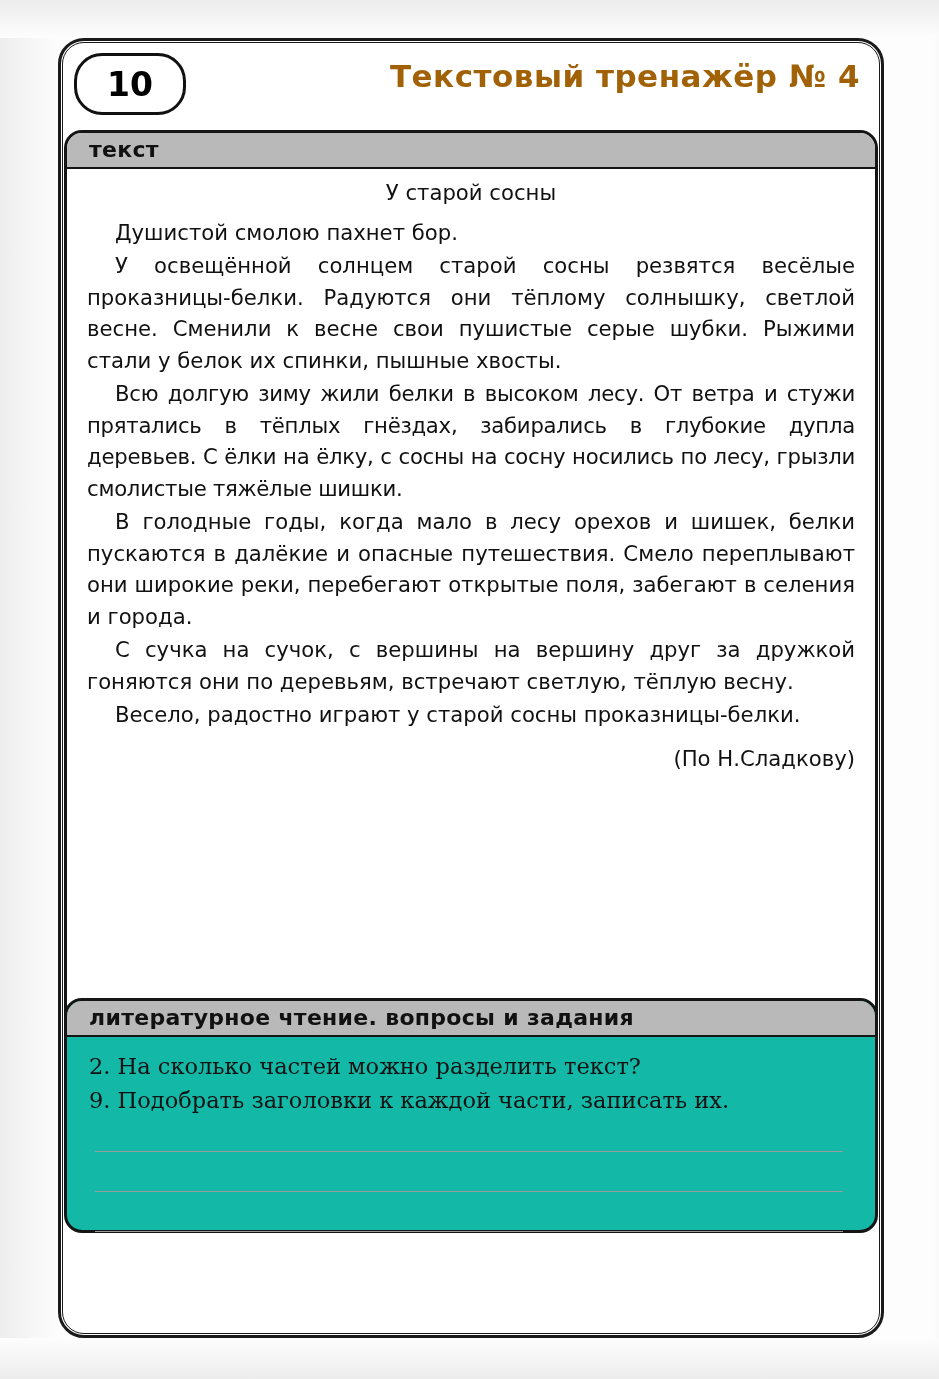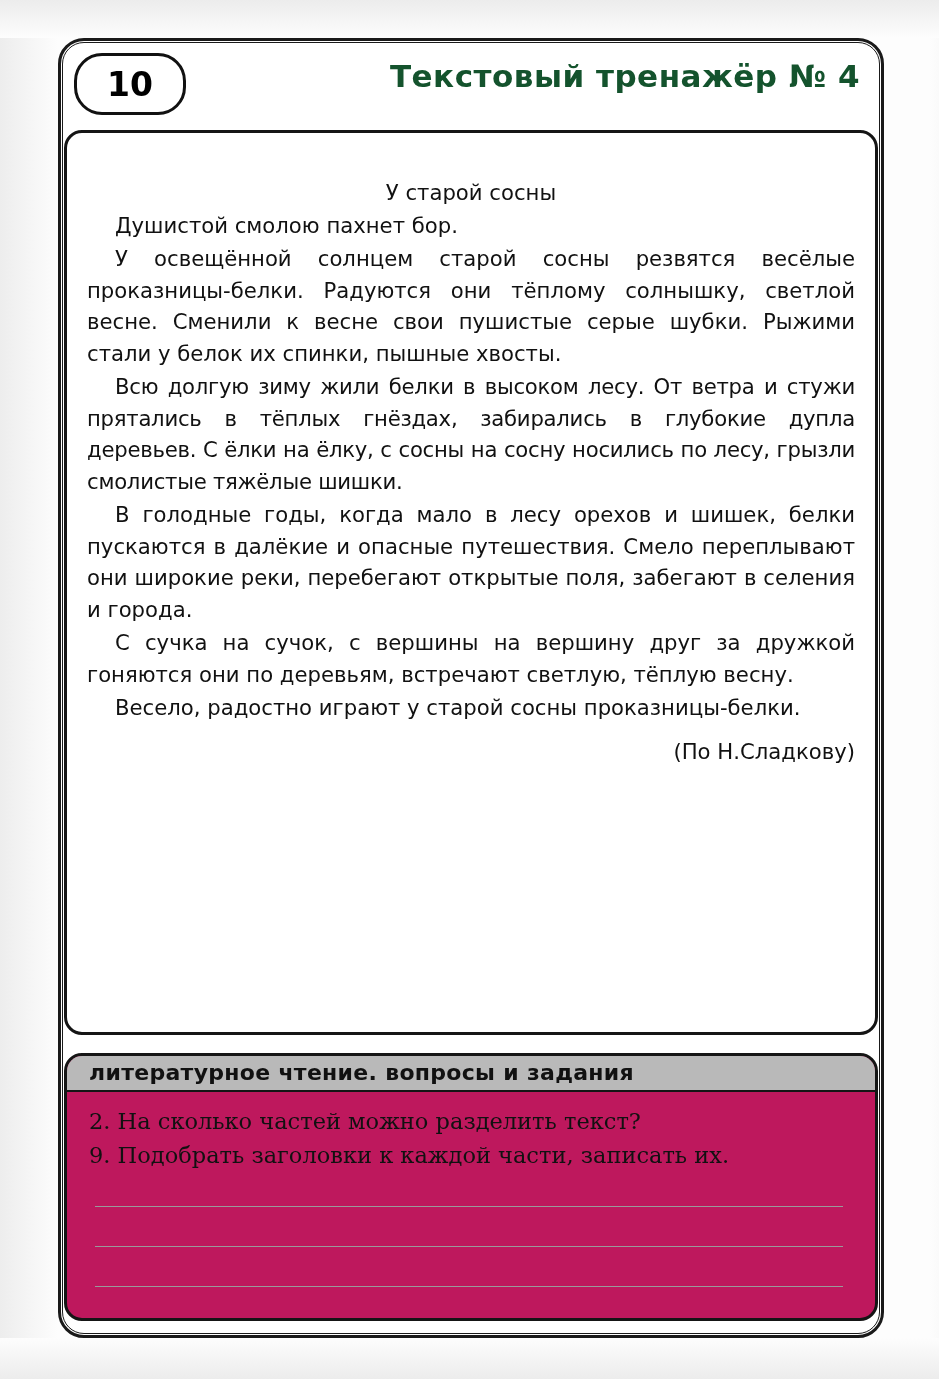--- a/index.html
+++ b/index.html
@@ -72,21 +72,21 @@
     font-family: "DejaVu Sans", sans-serif;
     letter-spacing: 0px;
   }
   .header-title {
     position: absolute;
     right: 20px;
     top: 16px;
     font-size: 31px;
     font-weight: bold;
     letter-spacing: 0.5px;
-    color: #14532d;
+    color: #a16207;
     text-align: right;
     white-space: nowrap;
   }
 
   
   .text-panel {
     position: absolute;
     left: 64px;
     top: 130px;
     width: 814px;
@@ -123,21 +123,21 @@
     top: 44px;
     right: 18px;
     width: 768px;
     font-size: 21.2px;
     line-height: 31.5px;
     color: #111;
     font-family: "DejaVu Sans", sans-serif;
   }
   .text-title {
     text-align: center;
-    margin-bottom: 1px;
+    margin-bottom: 8px;
     font-size: 21.2px;
   }
   .para {
     margin: 0 0 2px 0;
     text-align: justify;
     text-indent: 28px;
     hyphens: manual;
   }
   .para.tight {
     letter-spacing: -0.25px;
@@ -146,27 +146,27 @@
     text-align: right;
     margin-top: 12px;
     font-size: 21.2px;
     text-indent: 0;
   }
 
   
   .questions-panel {
     position: absolute;
     left: 64px;
-    top: 1053px;
+    top: 998px;
     width: 814px;
-    height: 268px;
+    height: 235px;
     border: 3px solid #151515;
     border-radius: 18px;
     box-sizing: border-box;
-    background: #be185d;
+    background: #14b8a6;
   }
   .questions-list {
     position: absolute;
     left: 22px;
     top: 48px;
     right: 16px;
     font-family: "DejaVu Serif", serif;
     font-size: 22.5px;
     line-height: 34px;
     color: #111;
@@ -224,20 +224,23 @@
 
   <div class="outer-frame"></div>
   <div class="outer-frame-inner"></div>
 
   <div class="header">
     <div class="page-number-badge">10</div>
     <div class="header-title">Текстовый тренажёр № 4</div>
   </div>
 
   <div class="text-panel">
+    <div class="panel-tab">
+      <div class="panel-tab-label">текст</div>
+    </div>
     <div class="text-body">
       <div class="text-title">У старой сосны</div>
       <p class="para">Душистой смолою пахнет бор.</p>
       <p class="para">У освещённой солнцем старой сосны резвятся весёлые проказницы-белки. Радуются они тёплому солнышку, светлой весне. Сменили к весне свои пушистые серые шубки. Рыжими стали у белок их спинки, пышные хвосты.</p>
       <p class="para tight">Всю долгую зиму жили белки в высоком лесу. От ветра и стужи прятались в тёплых гнёздах, забирались в глубокие дупла деревьев. С ёлки на ёлку, с сосны на сосну носились по лесу, грызли смолистые тяжёлые шишки.</p>
       <p class="para">В голодные годы, когда мало в лесу орехов и шишек, белки пускаются в далёкие и опасные путешествия. Смело переплывают они широкие реки, перебегают открытые поля, забегают в селения и города.</p>
       <p class="para">С сучка на сучок, с вершины на вершину друг за дружкой гоняются они по деревьям, встречают светлую, тёплую весну.</p>
       <p class="para">Весело, радостно играют у старой сосны проказницы-белки.</p>
       <div class="attribution">(По Н.Сладкову)</div>
     </div>

